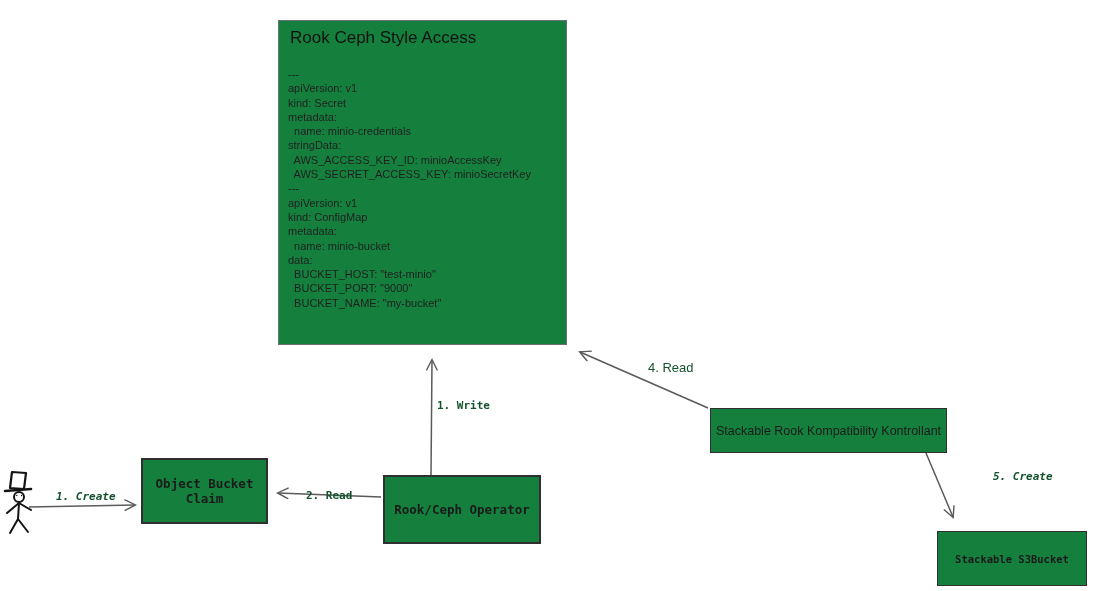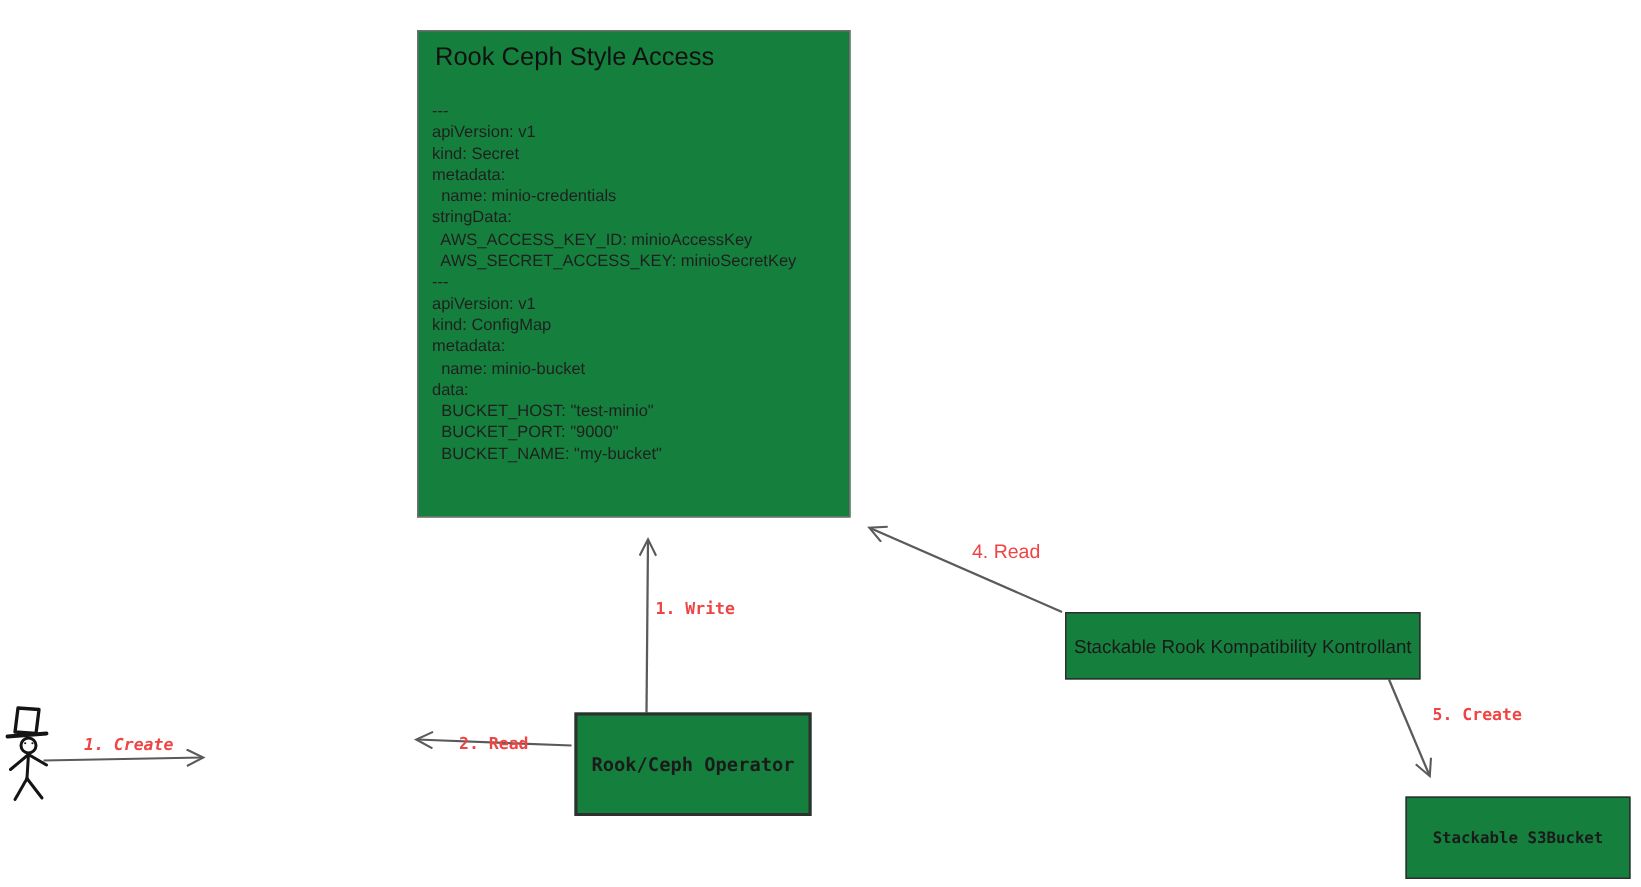--- a/index.html
+++ b/index.html
@@ -82,33 +82,33 @@
     font-family: "DejaVu Sans Mono", monospace;
     font-weight: bold;
     font-size: 10.5px;
     white-space: nowrap;
   }
   .edge-label {
     position: absolute;
     font-family: "DejaVu Sans Mono", monospace;
     font-weight: bold;
     font-size: 11px;
-    color: #ef4444;
+    color: #14532d;
     white-space: nowrap;
   }
   .edge-label.sans {
     font-family: "Liberation Sans", sans-serif;
     font-weight: normal;
     font-size: 13px;
   }
   .lbl-1 { left: 56px;  top: 490px; font-style: italic; }
   .lbl-2 { left: 306px; top: 489px; }
   .lbl-3 { left: 437px; top: 399px; }
   .lbl-4 { left: 648px; top: 360px; }
-  .lbl-5 { left: 955px; top: 470px; }
+  .lbl-5 { left: 993px; top: 470px; font-style: italic; }
 </style>
 </head>
 <body>
 
 <div class="canvas">
 
   <svg class="layer" viewBox="0 0 1094 591" xmlns="http://www.w3.org/2000/svg">
     <defs>
       <marker id="ah" markerWidth="16" markerHeight="16" refX="11.5" refY="6" orient="auto" markerUnits="userSpaceOnUse">
         <path d="M1,0.5 L12,6 L1,11.5" fill="none" stroke="#5a5a5a" stroke-width="1.4"></path>
@@ -159,20 +159,24 @@
 apiVersion: v1
 kind: ConfigMap
 metadata:
   name: minio-bucket
 data:
   BUCKET_HOST: "test-minio"
   BUCKET_PORT: "9000"
   BUCKET_NAME: "my-bucket"</pre>
   </div>
 
+  <div class="box box-center box-obc">
+    <span>Object Bucket
+Claim</span>
+  </div>
 
   <div class="box box-center box-op">
     <span>Rook/Ceph Operator</span>
   </div>
 
   <div class="box box-center box-srkk">
     <span>Stackable Rook Kompatibility Kontrollant</span>
   </div>
 
   <div class="box box-center box-s3">

